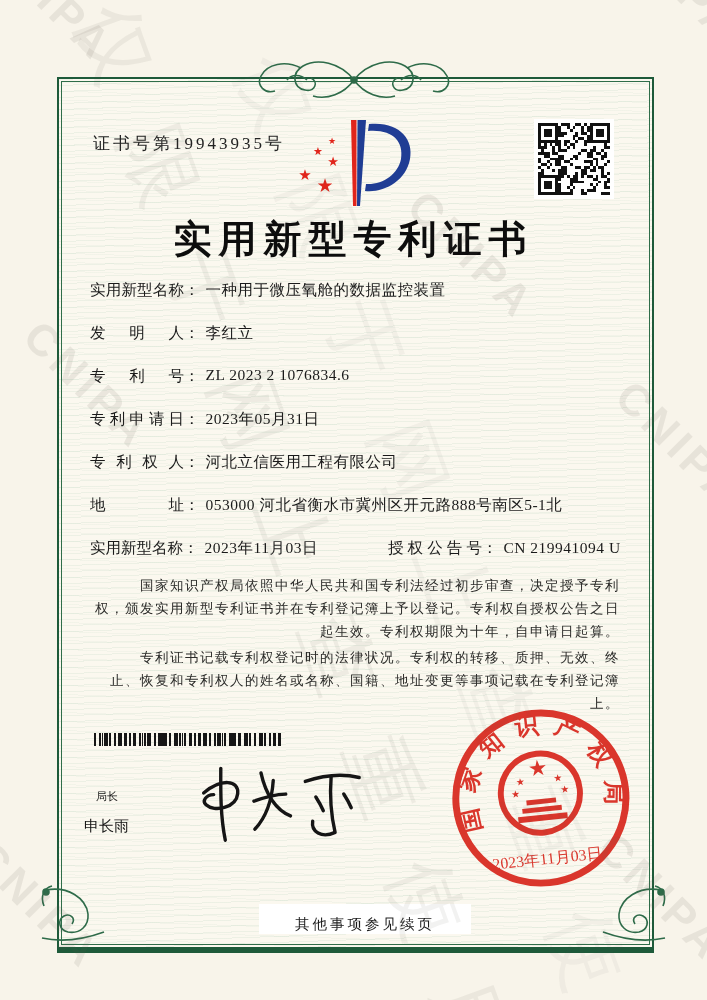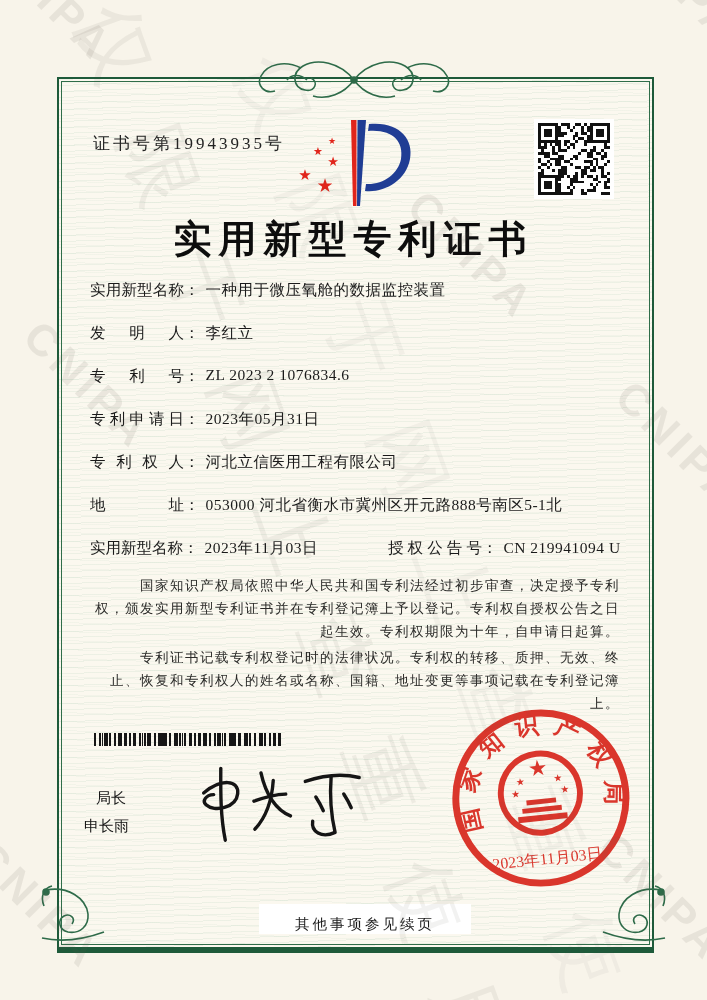--- a/index.html
+++ b/index.html
@@ -42,21 +42,21 @@
     color:#2a2a28;}
   .legal p{margin:0 0 3px 0;text-indent:2em;letter-spacing:1.5px;text-align:right;}
 
   
   .barcode{position:absolute;left:94px;top:733px;width:187px;height:13px;
     background:
       repeating-linear-gradient(90deg,#161616 0 2px,transparent 2px 5px),
       repeating-linear-gradient(90deg,#161616 0 1px,transparent 1px 8px),
       repeating-linear-gradient(90deg,transparent 0 11px,#161616 11px 14px);}
   .sig-title{position:absolute;left:96px;top:789px;font-family:Liberation Serif, serif;
-    font-size:15px;color:#141414;}
+    font-size:11px;color:#141414;}
   .sig-name{position:absolute;left:84px;top:817px;font-family:"Liberation Sans",sans-serif;
     font-size:15px;color:#141414;}
   .sig-script{position:absolute;left:188px;top:756px;width:200px;height:92px;transform:rotate(-2deg);}
 
   
   .seal{position:absolute;left:447px;top:703px;width:188px;height:192px;
     transform:rotate(-6deg);opacity:.93;}
 
   
   .page-num{position:absolute;left:0;right:0;top:911px;text-align:center;font-size:11px;

